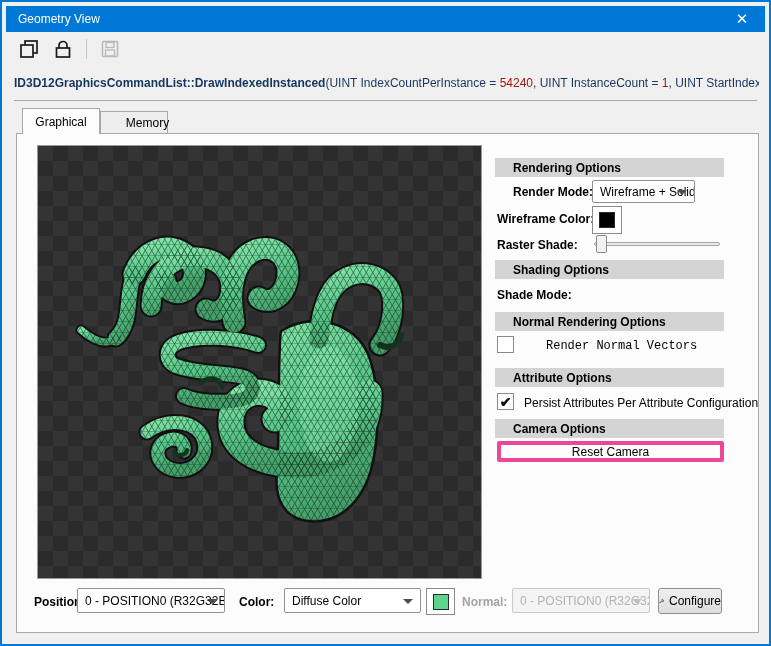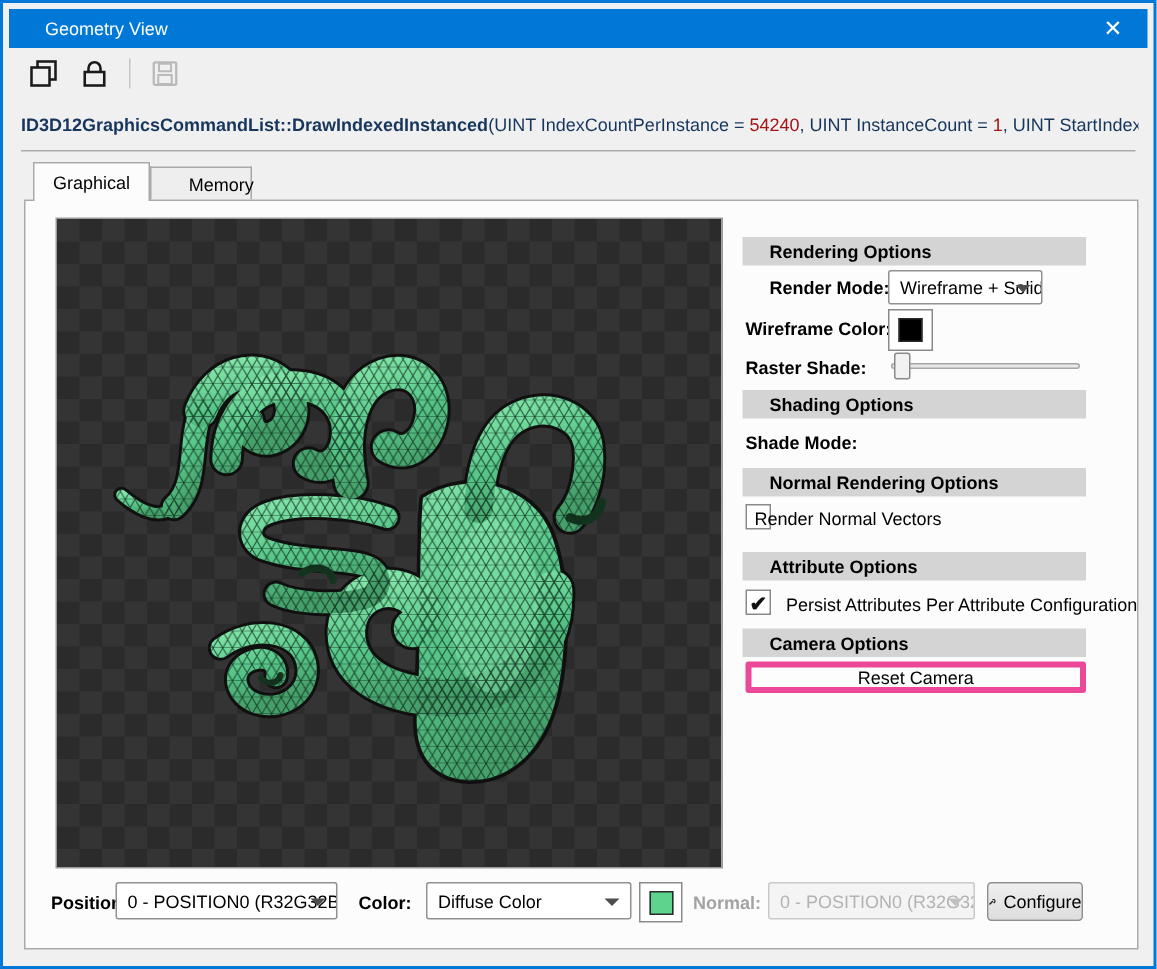--- a/index.html
+++ b/index.html
@@ -1,20 +1,20 @@
 <!DOCTYPE html>
 <html><head>
 <meta charset="utf-8">
 <style>
   html,body{margin:0;padding:0;background:#ffffff;width:771px;height:646px;overflow:hidden;
     font-family:"Liberation Sans",sans-serif;-webkit-font-smoothing:antialiased;}
   .win{position:absolute;left:0;top:0;width:767px;height:642px;border:2px solid #0078d7;background:#f0f0f0;}
   
   .titlebar{position:absolute;left:4px;top:4px;right:4px;height:26px;background:#0078d7;color:#fff;
-    display:flex;align-items:center;font-size:12px;padding-left:24px;box-sizing:border-box;}
+    display:flex;align-items:center;font-size:12px;padding-left:12px;box-sizing:border-box;}
   .close{position:absolute;right:12px;top:3px;width:22px;height:20px;color:#fff;font-size:15px;
     display:flex;align-items:center;justify-content:center;cursor:default;}
   
   .toolbar{position:absolute;left:4px;top:30px;right:4px;height:34px;display:flex;align-items:center;padding-left:10px;gap:8px;}
   .tbtn{width:26px;height:26px;display:flex;align-items:center;justify-content:center;}
   .tsep{width:1px;height:20px;background:#c6c6c6;margin:0 2px;}
   
   .cmdline{position:absolute;left:12px;top:74px;right:10px;height:20px;font-size:12px;color:#17365d;
     white-space:nowrap;overflow:hidden;}
   .cmdline b{font-weight:bold;}
@@ -196,21 +196,21 @@
   <div class="slider-track"></div>
   <div class="slider-thumb"></div>
 
   <div class="hdr" style="top:258px;">Shading Options</div>
   <div class="plabel" style="top:286px;">Shade Mode:</div>
 
   <div class="hdr" style="top:310px;">Normal Rendering Options</div>
   <div class="chk" style="left:495px;top:334px;">
     <span></span>
   </div>
-  <div class="chklabel" style="left:501px;top:337px;">Render Normal Vectors</div>
+  <div class="chklabel" style="left:544px;top:337px;font-family:Liberation Mono, monospace;">Render Normal Vectors</div>
 
   <div class="hdr" style="top:366px;">Attribute Options</div>
   <div class="chk" style="left:495px;top:391px;">
     <span>✔</span>
   </div>
   <div class="chklabel" style="left:522px;top:394px;">Persist Attributes Per Attribute Configuration</div>
 
   <div class="hdr" style="top:417px;">Camera Options</div>
   <div class="btn" style="left:495px;top:439px;width:227px;height:21px;">Reset Camera</div>
 

